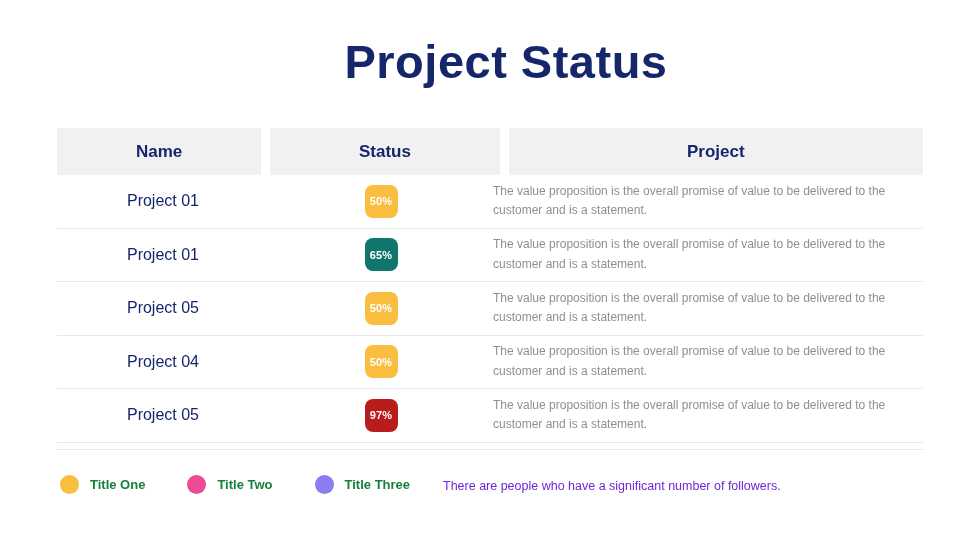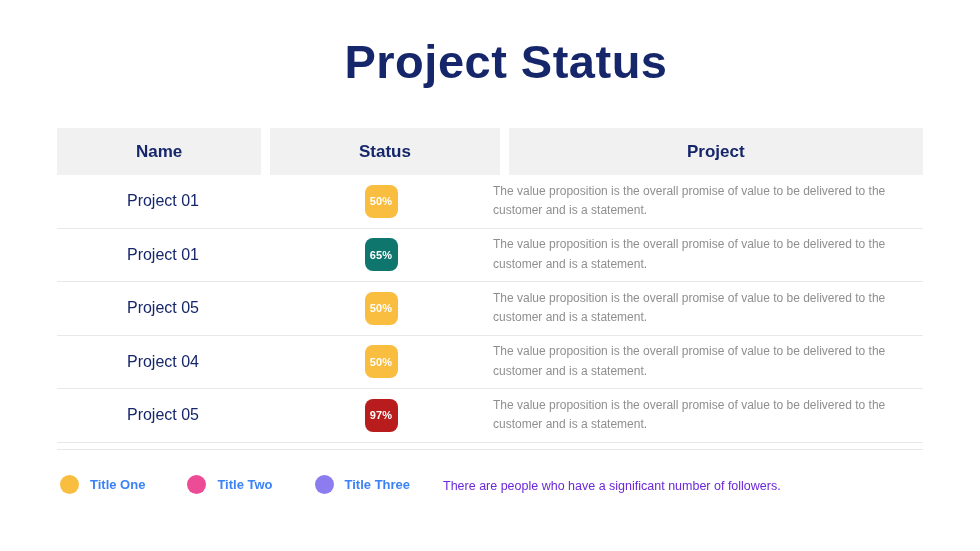--- a/index.html
+++ b/index.html
@@ -139,21 +139,21 @@
   }
   .legend-dot {
     width: 19px;
     height: 19px;
     border-radius: 50%;
     margin-right: 11px;
   }
   .legend-label {
     font-size: 13px;
     font-weight: bold;
-    color: #3b82f6;
+    color: #15803d;
     white-space: nowrap;
     text-align: right;
   }
 
   .footer-note {
     position: absolute;
     left: 443px;
     top: 479px;
     font-size: 12.5px;
     color: #6d28d9;

